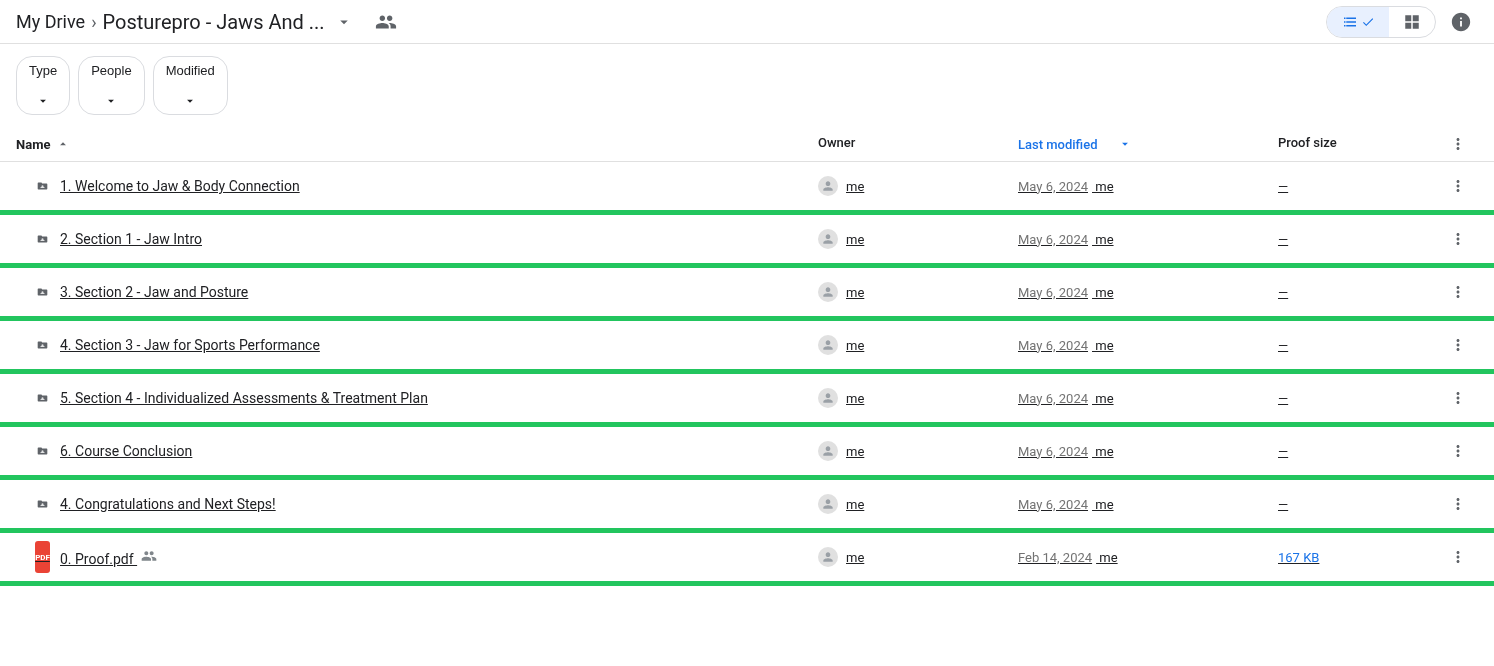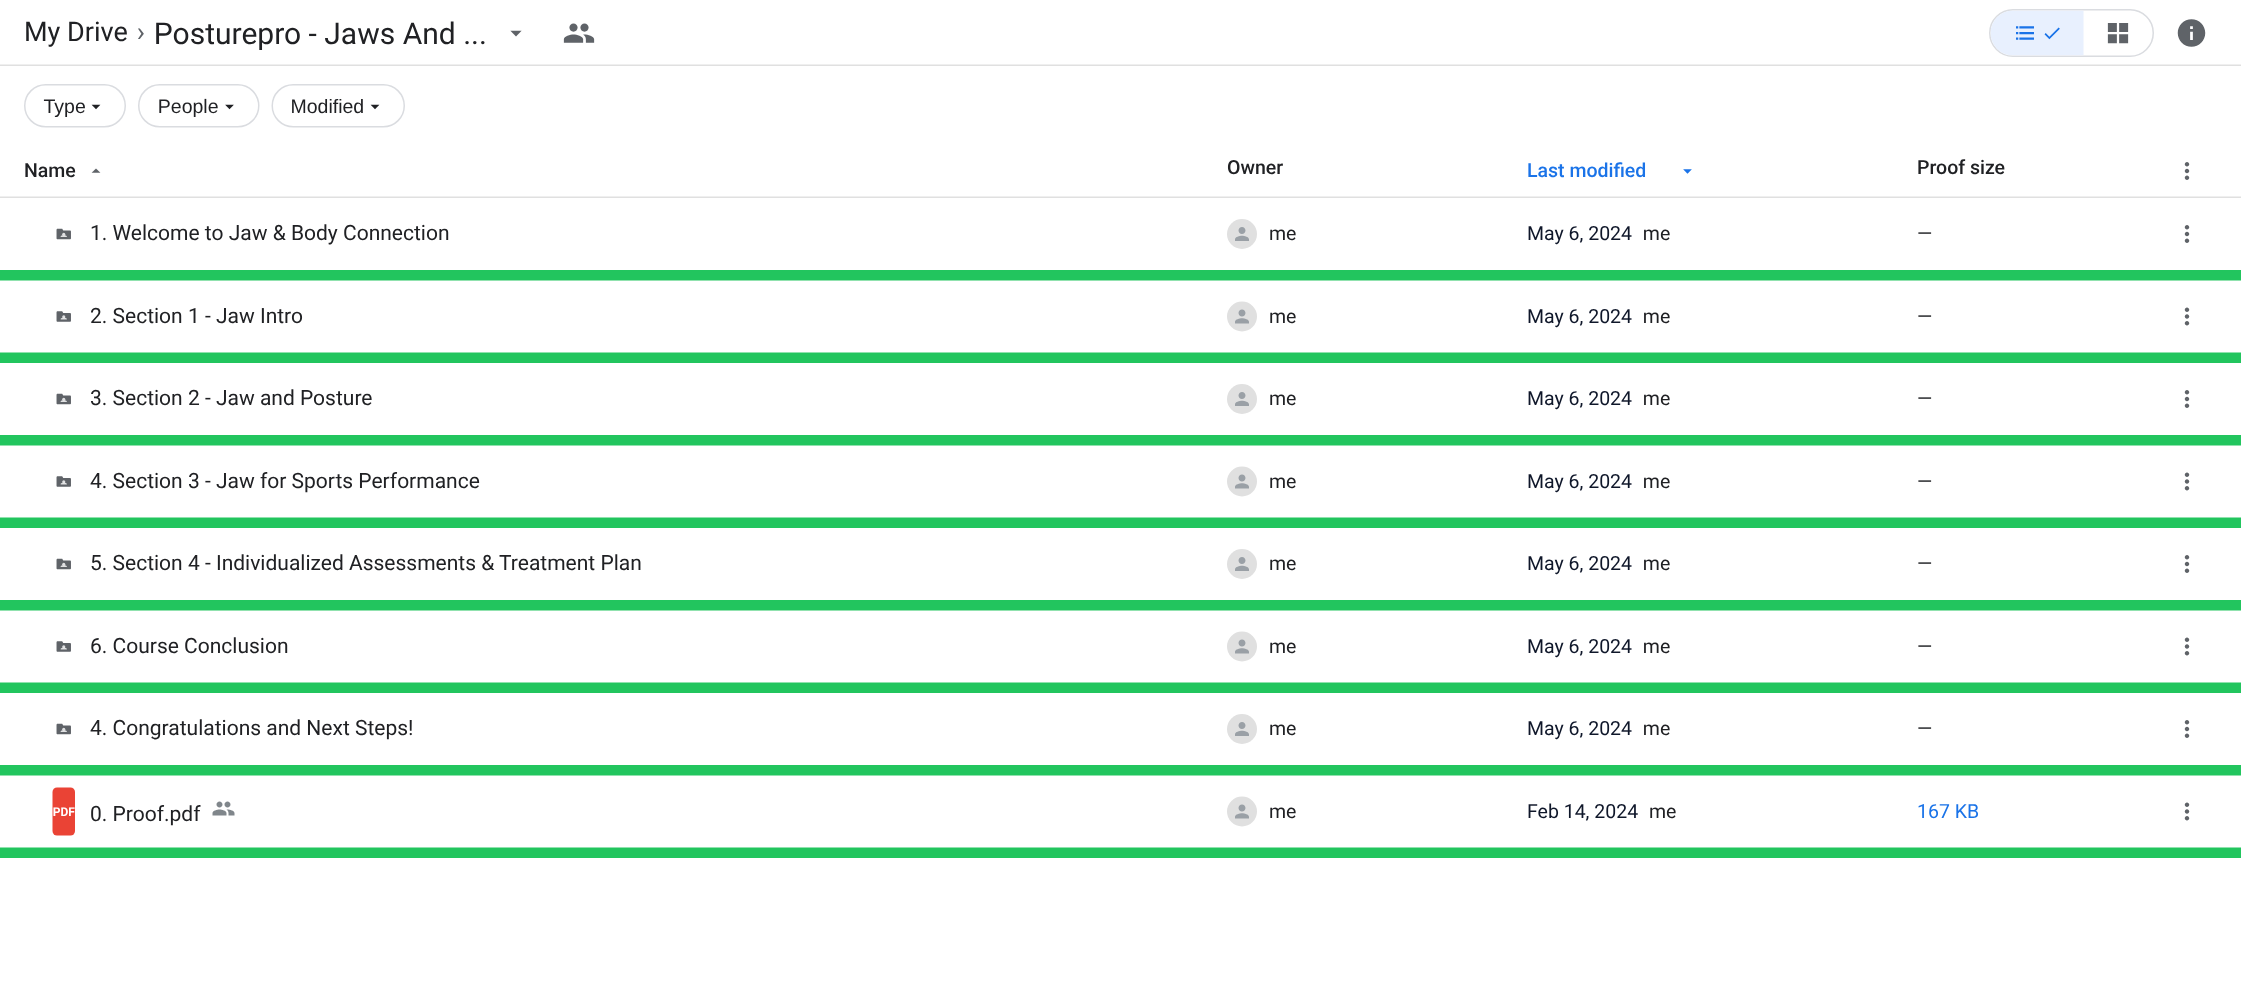--- a/index.html
+++ b/index.html
@@ -96,55 +96,58 @@
     
     .filter-bar {
       display: flex;
       align-items: center;
       padding: 12px 16px;
       gap: 8px;
     }
     .filter-chip {
       display: flex;
       align-items: center;
-      gap: 0;
+      gap: 16px;
       border: 1px solid #dadce0;
       border-radius: 16px;
       padding: 6px 12px;
       font-size: 13px;
       color: #202124;
       background: #fff;
       cursor: pointer;
+      flex-direction: column;
     }
     .table-header {
       display: grid;
       grid-template-columns: 1fr 200px 260px 160px 40px;
       padding: 8px 16px;
       border-bottom: 1px solid #e0e0e0;
       color: #202124;
       font-size: 13px;
       font-weight: 500;
     }
     .col-name {
       display: flex;
       align-items: center;
       gap: 6px;
+      font-weight: bold;
     }
     .col-owner { color: #202124; }
     .col-modified { color: #1a73e8; display: flex; align-items: center; gap: 20px; }
     .col-size { color: #202124; }
     .col-actions { display: flex; justify-content: center; }
 
     .file-row {
       display: grid;
       grid-template-columns: 1fr 200px 260px 160px 40px;
       padding: 8px 16px;
-      border-bottom: 7px solid #22c55e;
+      border-bottom: 5px solid #22c55e;
       align-items: center;
       cursor: pointer;
+      text-decoration: underline;
     }
 
     .file-name-cell {
       display: flex;
       align-items: center;
       gap: 12px;
     }
     .file-icon {
       width: 32px;
       height: 32px;
@@ -173,21 +176,21 @@
       color: #9aa0a6;
     }
 
     .modified-cell {
       font-size: 13px;
       color: #202124;
       display: flex;
       align-items: center;
       gap: 4px;
     }
-    .modified-date { color: #0f172a; text-align: center; }
+    .modified-date { color: #737373; text-align: center; }
     .modified-by { color: #202124; }
 
     .size-cell {
       font-size: 13px;
       color: #202124;
     }
     .size-dash { color: #202124; }
     .size-value { color: #1a73e8; }
 
     .more-btn {

